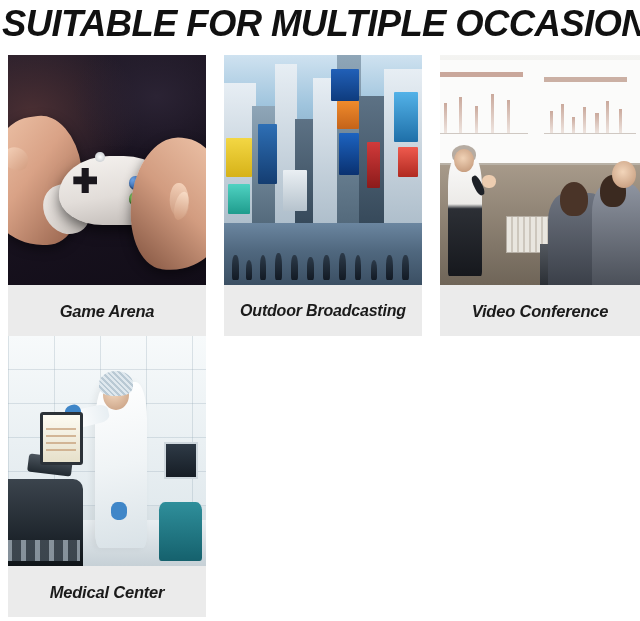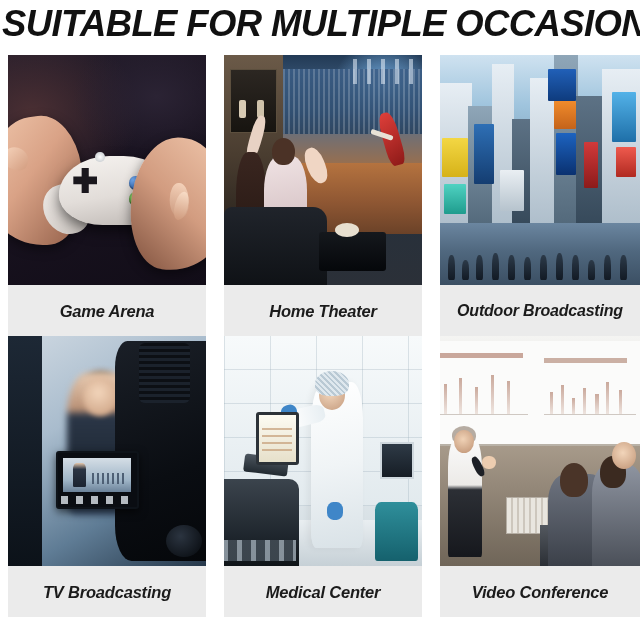--- a/index.html
+++ b/index.html
@@ -298,43 +298,20 @@
         <div class="hand-r">
           <div class="finger-r"></div>
           <div class="thumb-r"></div>
         </div>
       </div>
       <div class="caption">
         <span>Game Arena</span>
       </div>
     </div>
 
-    <div class="card">
-      <div class="photo p-theater">
-        <div class="th-wall"></div>
-        <div class="th-cab"></div>
-        <div class="th-screen">
-          <div class="th-crowd"></div>
-          <div class="th-lights"></div>
-          <div class="th-field"></div>
-          <div class="th-player"></div>
-        </div>
-        <div class="th-arm1"></div>
-        <div class="th-woman"></div>
-        <div class="th-man"></div>
-        <div class="th-man-head"></div>
-        <div class="th-arm2"></div>
-        <div class="th-sofa"></div>
-        <div class="th-table"></div>
-        <div class="th-bowl"></div>
-      </div>
-      <div class="caption">
-        <span>Home Theater</span>
-      </div>
-    </div>
 
     <div class="card">
       <div class="photo p-outdoor">
         <div class="bld" style="left:0;width:16%;height:62%;"></div>
         <div class="bld d" style="left:14%;width:13%;height:52%;"></div>
         <div class="bld" style="left:26%;width:11%;height:70%;"></div>
         <div class="bld dk" style="left:36%;width:10%;height:46%;"></div>
         <div class="bld" style="left:45%;width:13%;height:64%;"></div>
         <div class="bld d" style="left:57%;width:12%;height:74%;"></div>
         <div class="bld dk" style="left:68%;width:14%;height:56%;"></div>
@@ -363,66 +340,20 @@
         <div class="ppl" style="left:66%;"></div>
         <div class="ppl" style="left:74%;height:9%;"></div>
         <div class="ppl" style="left:82%;"></div>
         <div class="ppl" style="left:90%;height:11%;"></div>
       </div>
       <div class="caption two-line">
         <span>Outdoor Broadcasting</span>
       </div>
     </div>
 
-    <div class="card">
-      <div class="photo p-tv">
-        <div class="tv-wallL"></div>
-        <div class="tv-hair"></div>
-        <div class="tv-bg-person"></div>
-        <div class="tv-bg-head"></div>
-        <div class="tv-body"></div>
-        <div class="tv-mic"></div>
-        <div class="tv-lcd">
-          <div class="tv-lcd-img">
-            <div class="tv-lcd-subj"></div>
-            <div class="tv-lcd-bars"></div>
-          </div>
-          <div class="tv-lcd-ui"></div>
-        </div>
-        <div class="tv-lens"></div>
-      </div>
-      <div class="caption">
-        <span>TV Broadcasting</span>
-      </div>
-    </div>
-
-    <div class="card">
-      <div class="photo p-med">
-        <div class="md-tiles"></div>
-        <div class="md-bench"></div>
-        <div class="md-person"></div>
-        <div class="md-head"></div>
-        <div class="md-cap"></div>
-        <div class="md-arm"></div>
-        <div class="md-glove1"></div>
-        <div class="md-glove2"></div>
-        <div class="md-arm-mount"></div>
-        <div class="md-mon">
-          <div class="md-mon-rows"></div>
-        </div>
-        <div class="md-mach">
-          <div class="md-mach-row"></div>
-        </div>
-        <div class="md-mon2"></div>
-        <div class="md-chair"></div>
-      </div>
-      <div class="caption">
-        <span>Medical Center</span>
-      </div>
-    </div>
 
     <div class="card">
       <div class="photo p-conf">
         <div class="cf-wall"></div>
         <div class="cf-screen">
           <div class="cf-bar-head"></div>
           <div class="cf-bar-head2"></div>
           <div class="cf-chart1">
             <div class="cf-col" style="left:4%;height:62%;"></div>
             <div class="cf-col" style="left:22%;height:74%;"></div>
@@ -453,14 +384,39 @@
         <div class="cf-aud1-head"></div>
         <div class="cf-aud2"></div>
         <div class="cf-aud2-head"></div>
         <div class="cf-aud3-head"></div>
       </div>
       <div class="caption">
         <span>Video Conference</span>
       </div>
     </div>
 
+    <div class="card">
+      <div class="photo p-med">
+        <div class="md-tiles"></div>
+        <div class="md-bench"></div>
+        <div class="md-person"></div>
+        <div class="md-head"></div>
+        <div class="md-cap"></div>
+        <div class="md-arm"></div>
+        <div class="md-glove1"></div>
+        <div class="md-glove2"></div>
+        <div class="md-arm-mount"></div>
+        <div class="md-mon">
+          <div class="md-mon-rows"></div>
+        </div>
+        <div class="md-mach">
+          <div class="md-mach-row"></div>
+        </div>
+        <div class="md-mon2"></div>
+        <div class="md-chair"></div>
+      </div>
+      <div class="caption">
+        <span>Medical Center</span>
+      </div>
+    </div>
+
   </div>
 </div>
 
 </body></html>

